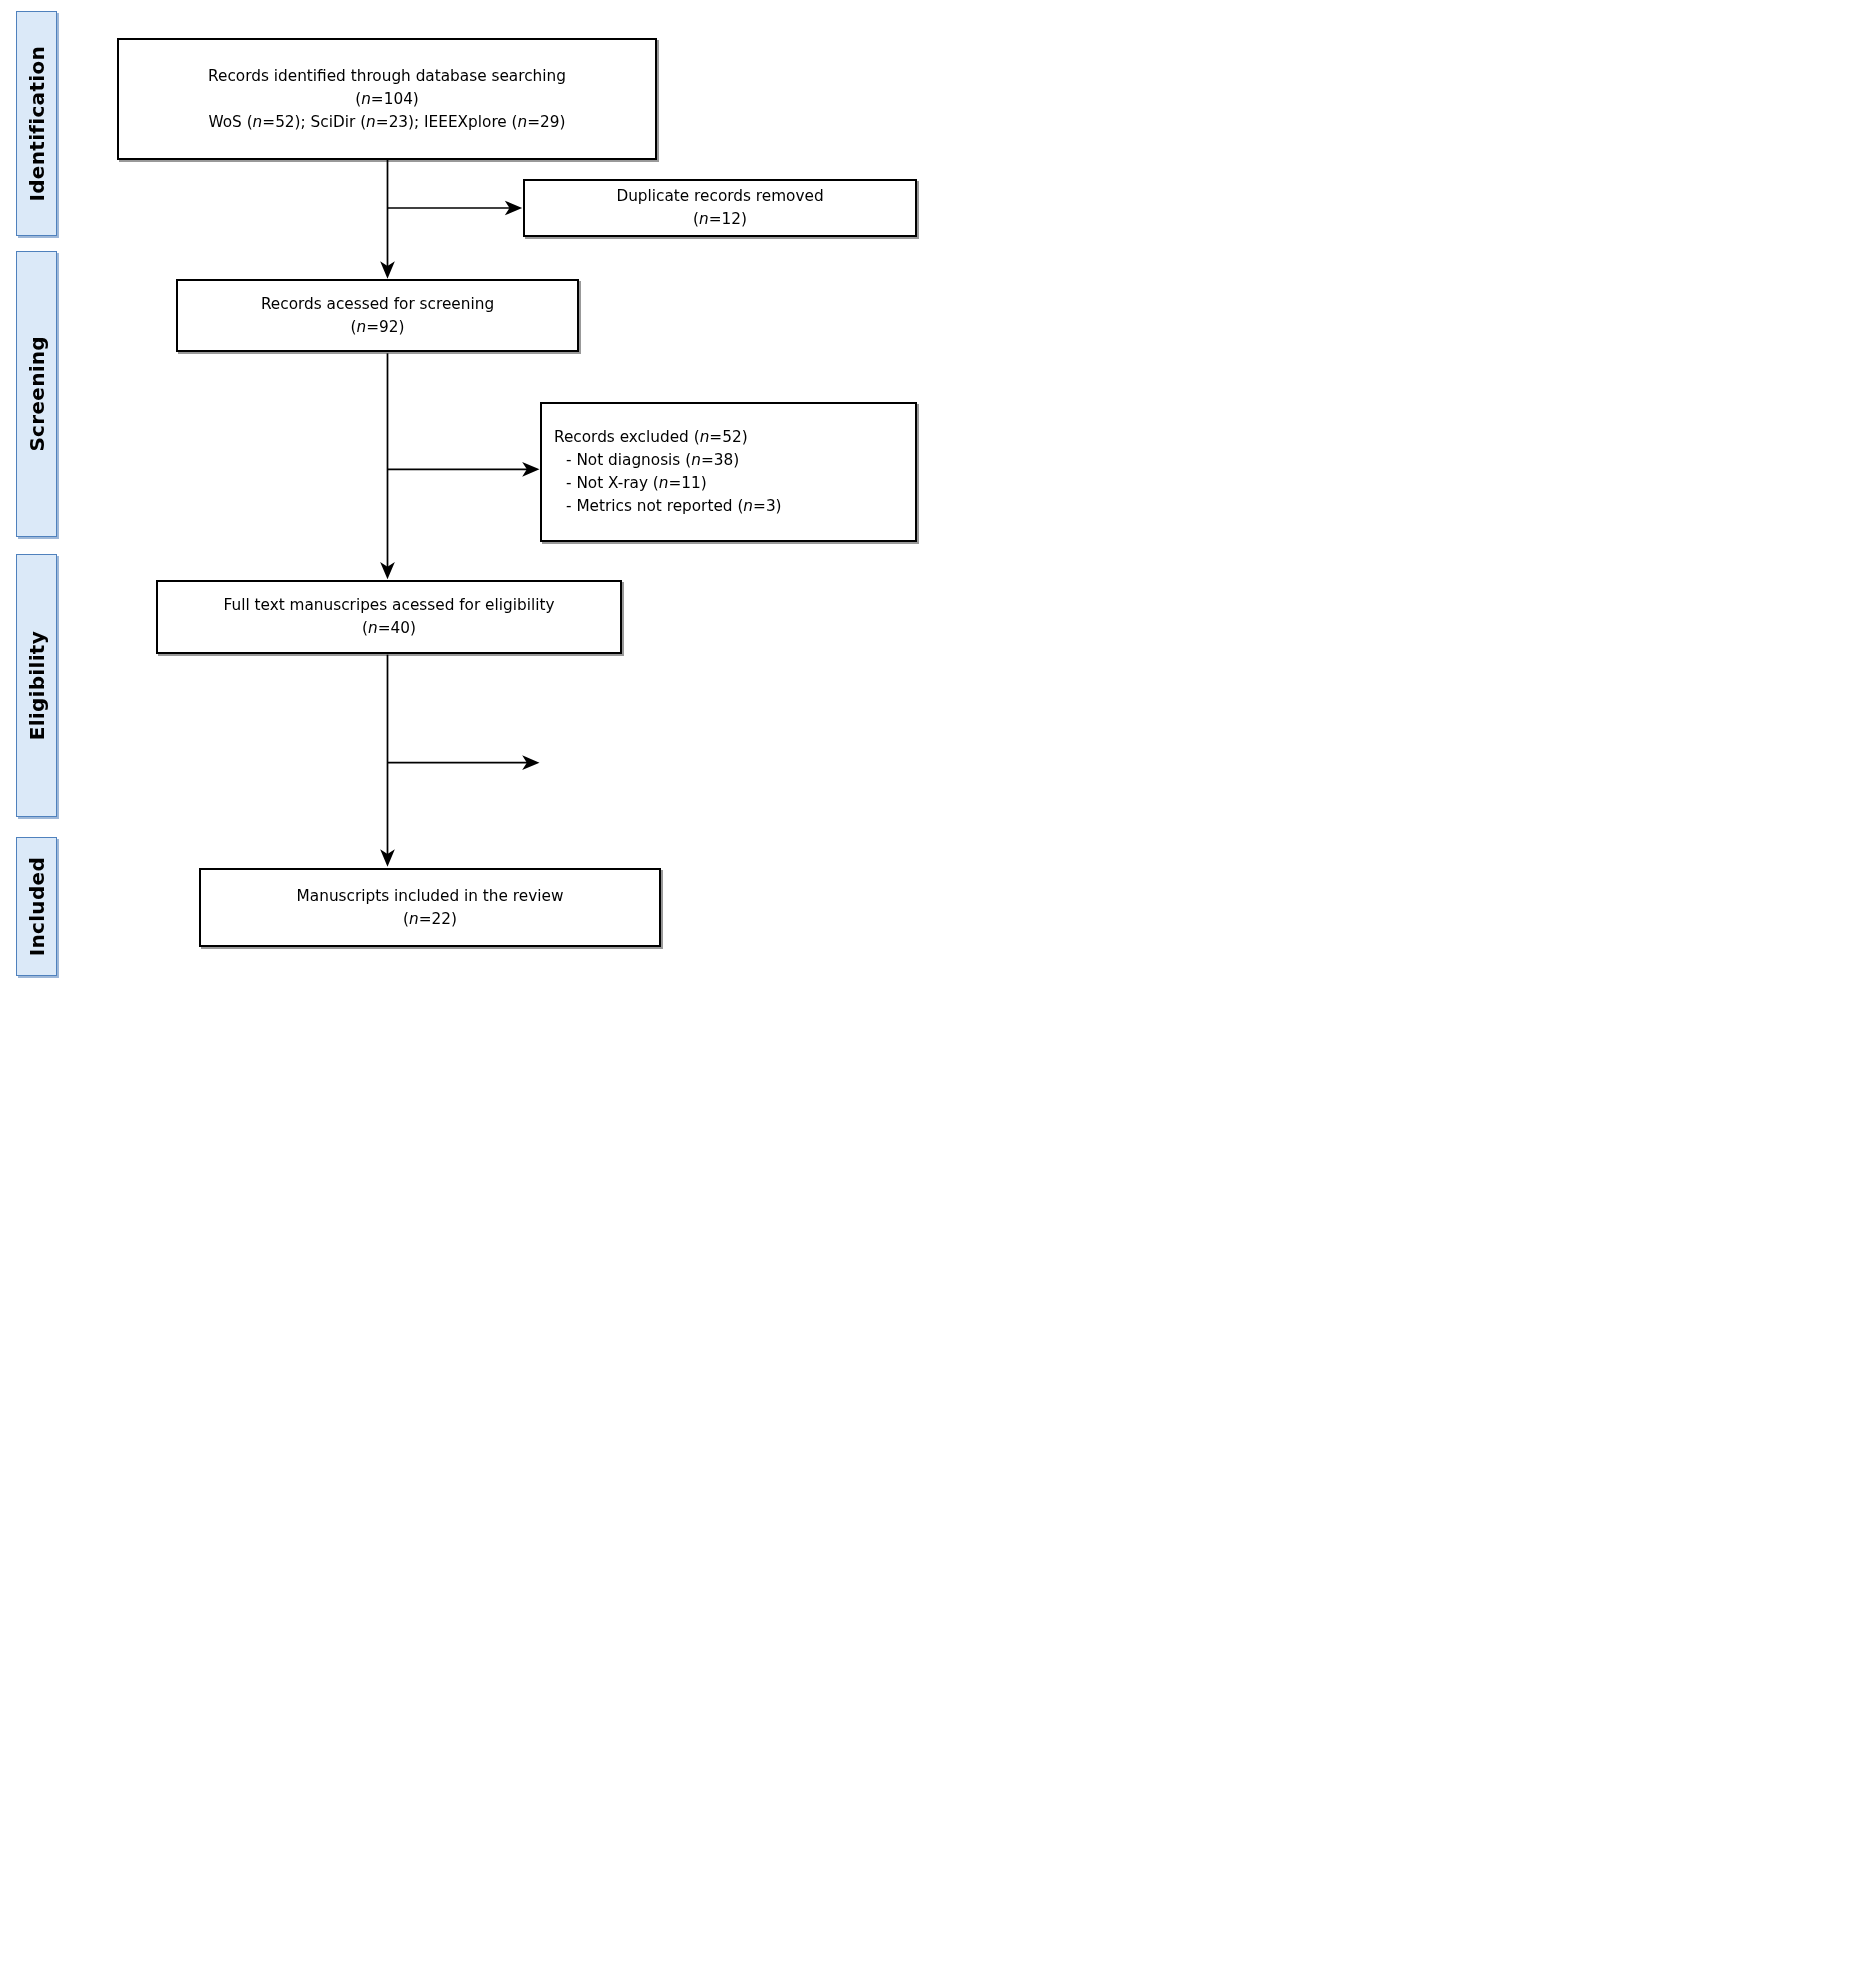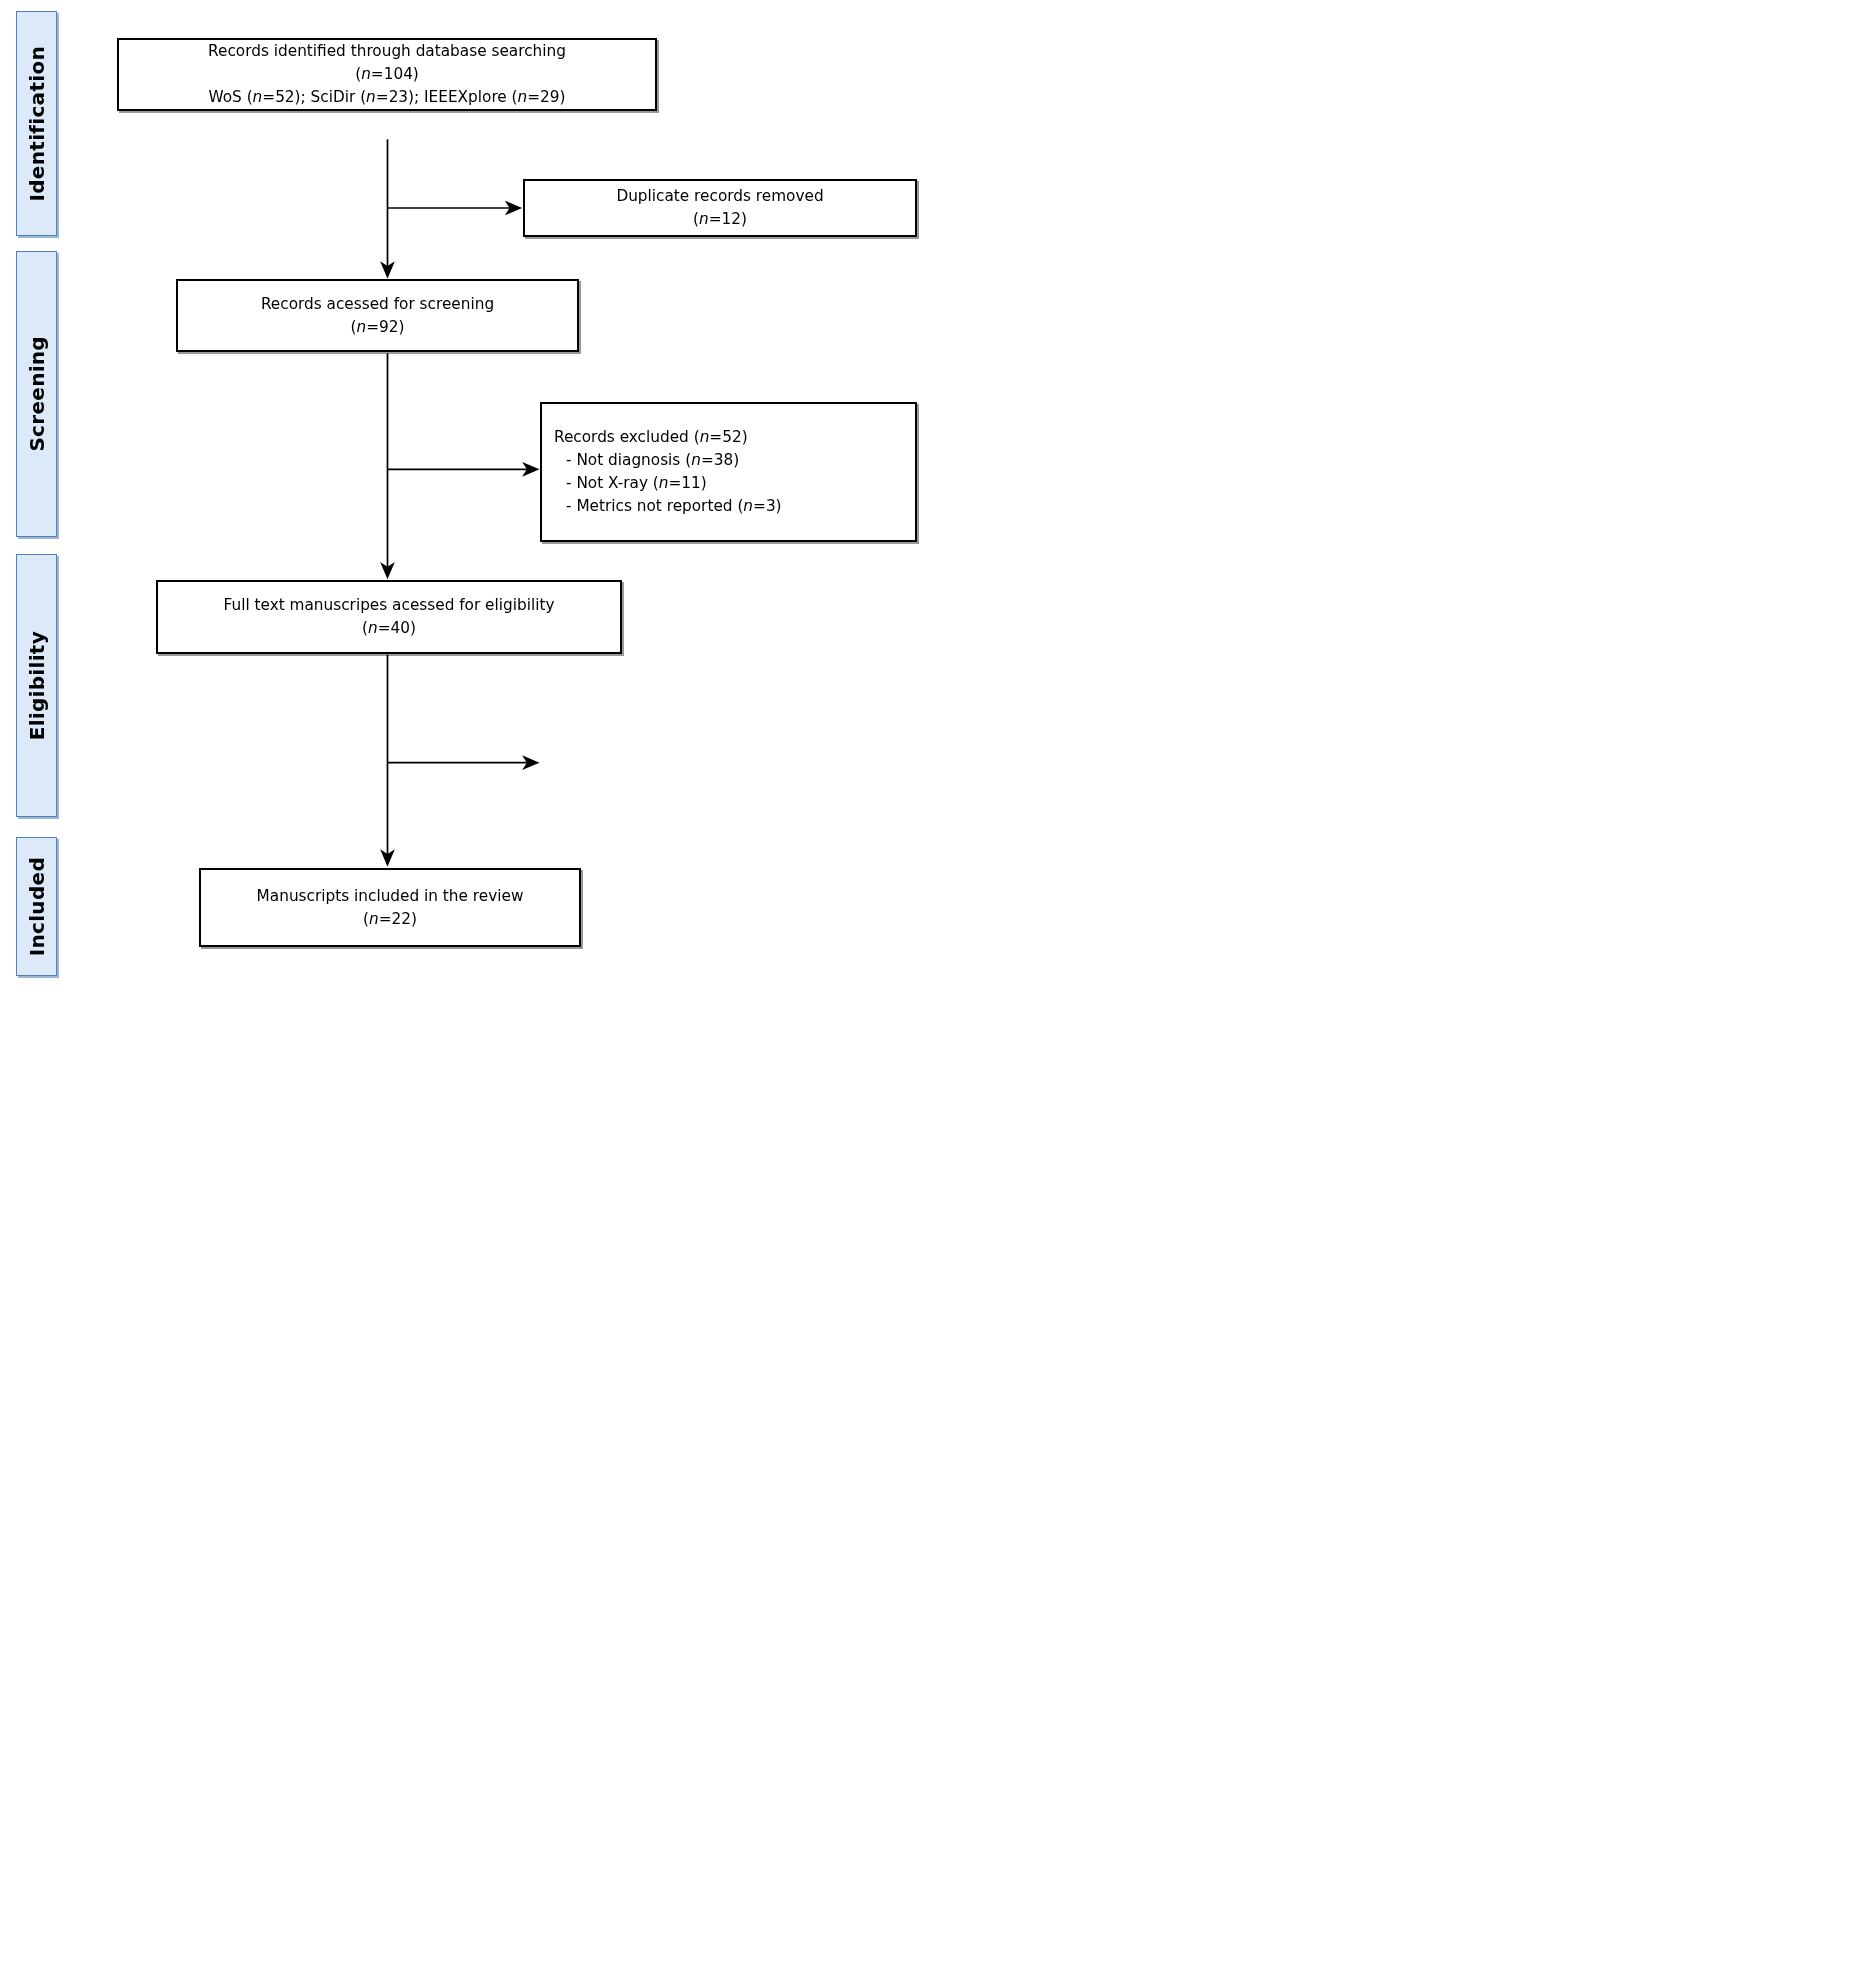--- a/index.html
+++ b/index.html
@@ -88,21 +88,21 @@
   <div class="stage" style="top:251px;height:286px;">
     <span class="vtext">Screening</span>
   </div>
   <div class="stage" style="top:554px;height:263px;">
     <span class="vtext">Eligibility</span>
   </div>
   <div class="stage" style="top:837px;height:139px;">
     <span class="vtext">Included</span>
   </div>
 
-  <div class="fbox" style="left:117px;top:38px;width:540px;height:73px;">
+  <div class="fbox" style="left:117px;top:38px;width:540px;height:122px;">
     <div>Records identified through database searching</div>
     <div>(<i>n</i>=104)</div>
     <div>WoS (<i>n</i>=52); SciDir (<i>n</i>=23); IEEEXplore (<i>n</i>=29)</div>
   </div>
 
   <div class="fbox" style="left:523px;top:179px;width:394px;height:58px;">
     <div>Duplicate records removed</div>
     <div>(<i>n</i>=12)</div>
   </div>
 
@@ -117,19 +117,19 @@
     <div class="indent">- Not X-ray (<i>n</i>=11)</div>
     <div class="indent">- Metrics not reported (<i>n</i>=3)</div>
   </div>
 
   <div class="fbox" style="left:156px;top:580px;width:466px;height:74px;">
     <div>Full text manuscripes acessed for eligibility</div>
     <div>(<i>n</i>=40)</div>
   </div>
 
 
-  <div class="fbox" style="left:199px;top:868px;width:382px;height:79px;">
+  <div class="fbox" style="left:199px;top:868px;width:462px;height:79px;">
     <div>Manuscripts included in the review</div>
     <div>(<i>n</i>=22)</div>
   </div>
 
 </div>
 
 
 </body></html>

